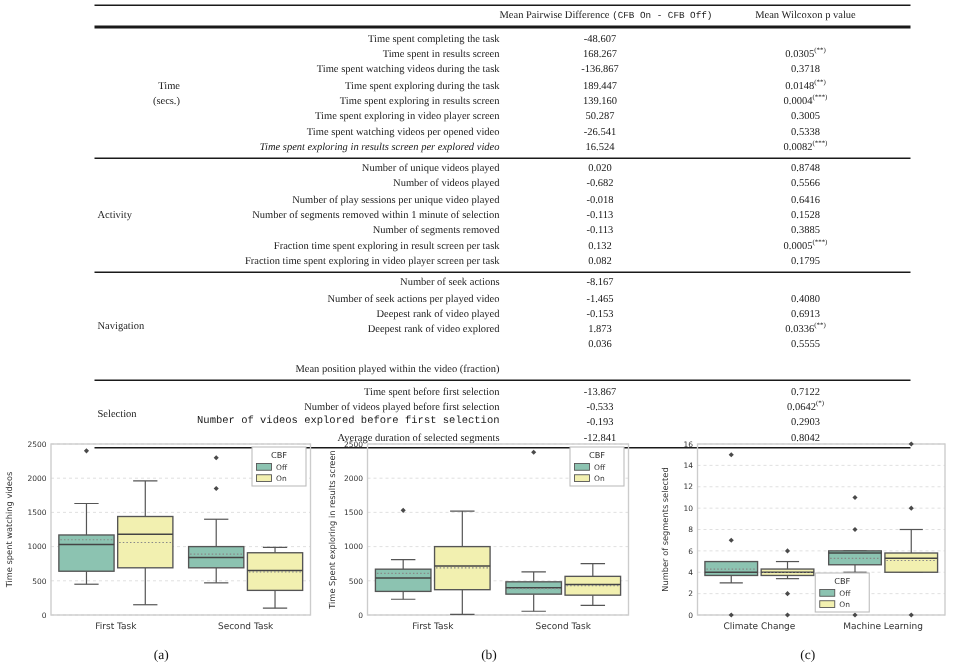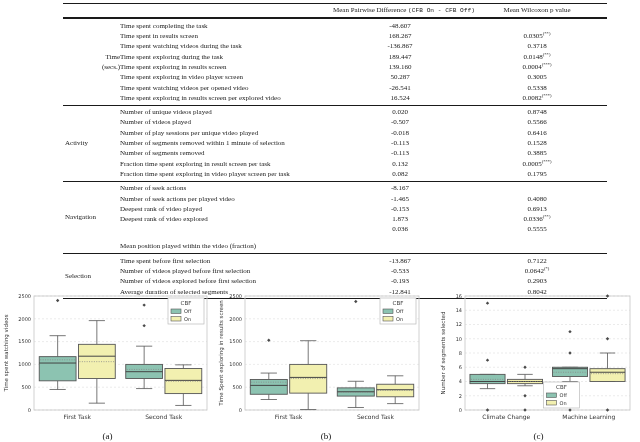--- a/index.html
+++ b/index.html
@@ -8,21 +8,21 @@
   
   .rtable{position:absolute;left:63px;top:3px;width:544px;font-size:7px;line-height:10.3px;}
   .thead{display:grid;grid-template-columns:57px 213px 134px 140px;
          border-top:1.4px solid #1a1a1a;border-bottom:0.9px solid #1a1a1a;padding:1px 0;}
   .thead .c{text-align:center;white-space:nowrap;}
   .mono{font-family:"Liberation Mono",monospace;font-size:6.2px;}
   .tsection{display:grid;grid-template-columns:57px 213px 134px 140px;
             border-top:0.9px solid #1a1a1a;padding:1.5px 0;}
   .tsection:last-child{border-bottom:1.4px solid #1a1a1a;}
   .catcell{grid-column:1;align-self:center;text-align:left;padding-left:2px;}
-  .rlabel{grid-column:2;text-align:left;}
+  .rlabel{grid-column:2;text-align:right;}
   .rdiff{grid-column:3;text-align:center;}
   .rpv{grid-column:4;text-align:center;}
   sup.stars{font-size:4.6px;vertical-align:super;line-height:0;}
   
   .figs{position:absolute;left:0;top:288px;width:640px;display:flex;}
   .fig{display:flex;flex-direction:column;align-items:center;}
   .fig svg{display:block;font-family:"DejaVu Sans",sans-serif;}
   .caption{font-family:"Liberation Serif",serif;font-size:9px;margin-top:3px;color:#111;}
 </style>
 </head>
@@ -55,33 +55,33 @@
           <div class="rpv" style="grid-row: 4;"><span>0.0148</span><sup class="stars">(**)</sup></div>
           <div class="rlabel" style="grid-row: 5;">Time spent exploring in results screen</div>
           <div class="rdiff" style="grid-row: 5;">139.160</div>
           <div class="rpv" style="grid-row: 5;"><span>0.0004</span><sup class="stars">(***)</sup></div>
           <div class="rlabel" style="grid-row: 6;">Time spent exploring in video player screen</div>
           <div class="rdiff" style="grid-row: 6;">50.287</div>
           <div class="rpv" style="grid-row: 6;"><span>0.3005</span></div>
           <div class="rlabel" style="grid-row: 7;">Time spent watching videos per opened video</div>
           <div class="rdiff" style="grid-row: 7;">-26.541</div>
           <div class="rpv" style="grid-row: 7;"><span>0.5338</span></div>
-          <div class="rlabel" style="grid-row: 8;">Time spent exploring in results screen per explored video</div>
+          <div class="rlabel" style="grid-row: 8; font-style: italic;">Time spent exploring in results screen per explored video</div>
           <div class="rdiff" style="grid-row: 8;">16.524</div>
           <div class="rpv" style="grid-row: 8;"><span>0.0082</span><sup class="stars">(***)</sup></div>
         </div>
         <div class="tsection">
           <div class="catcell" style="grid-row: 1 / span 7;">
             <div class="">Activity</div>
           </div>
           <div class="rlabel" style="grid-row: 1;">Number of unique videos played</div>
           <div class="rdiff" style="grid-row: 1;">0.020</div>
           <div class="rpv" style="grid-row: 1;"><span>0.8748</span></div>
           <div class="rlabel" style="grid-row: 2;">Number of videos played</div>
-          <div class="rdiff" style="grid-row: 2;">-0.507</div>
+          <div class="rdiff" style="grid-row: 2;">-0.682</div>
           <div class="rpv" style="grid-row: 2;"><span>0.5566</span></div>
           <div class="rlabel" style="grid-row: 3;">Number of play sessions per unique video played</div>
           <div class="rdiff" style="grid-row: 3;">-0.018</div>
           <div class="rpv" style="grid-row: 3;"><span>0.6416</span></div>
           <div class="rlabel" style="grid-row: 4;">Number of segments removed within 1 minute of selection</div>
           <div class="rdiff" style="grid-row: 4;">-0.113</div>
           <div class="rpv" style="grid-row: 4;"><span>0.1528</span></div>
           <div class="rlabel" style="grid-row: 5;">Number of segments removed</div>
           <div class="rdiff" style="grid-row: 5;">-0.113</div>
           <div class="rpv" style="grid-row: 5;"><span>0.3885</span></div>
@@ -114,21 +114,21 @@
         <div class="tsection">
           <div class="catcell" style="grid-row: 1 / span 4;">
             <div class="">Selection</div>
           </div>
           <div class="rlabel" style="grid-row: 1;">Time spent before first selection</div>
           <div class="rdiff" style="grid-row: 1;">-13.867</div>
           <div class="rpv" style="grid-row: 1;"><span>0.7122</span></div>
           <div class="rlabel" style="grid-row: 2;">Number of videos played before first selection</div>
           <div class="rdiff" style="grid-row: 2;">-0.533</div>
           <div class="rpv" style="grid-row: 2;"><span>0.0642</span><sup class="stars">(*)</sup></div>
-          <div class="rlabel" style="grid-row: 3;">Number of videos explored before first selection</div>
+          <div class="rlabel" style="grid-row: 3; font-family: Liberation Mono, monospace;">Number of videos explored before first selection</div>
           <div class="rdiff" style="grid-row: 3;">-0.193</div>
           <div class="rpv" style="grid-row: 3;"><span>0.2903</span></div>
           <div class="rlabel" style="grid-row: 4;">Average duration of selected segments</div>
           <div class="rdiff" style="grid-row: 4;">-12.841</div>
           <div class="rpv" style="grid-row: 4;"><span>0.8042</span></div>
         </div>
       </div>
   </div>
   <div class="figs" id="figs">
       <div class="fig" style="width: 215px;">

